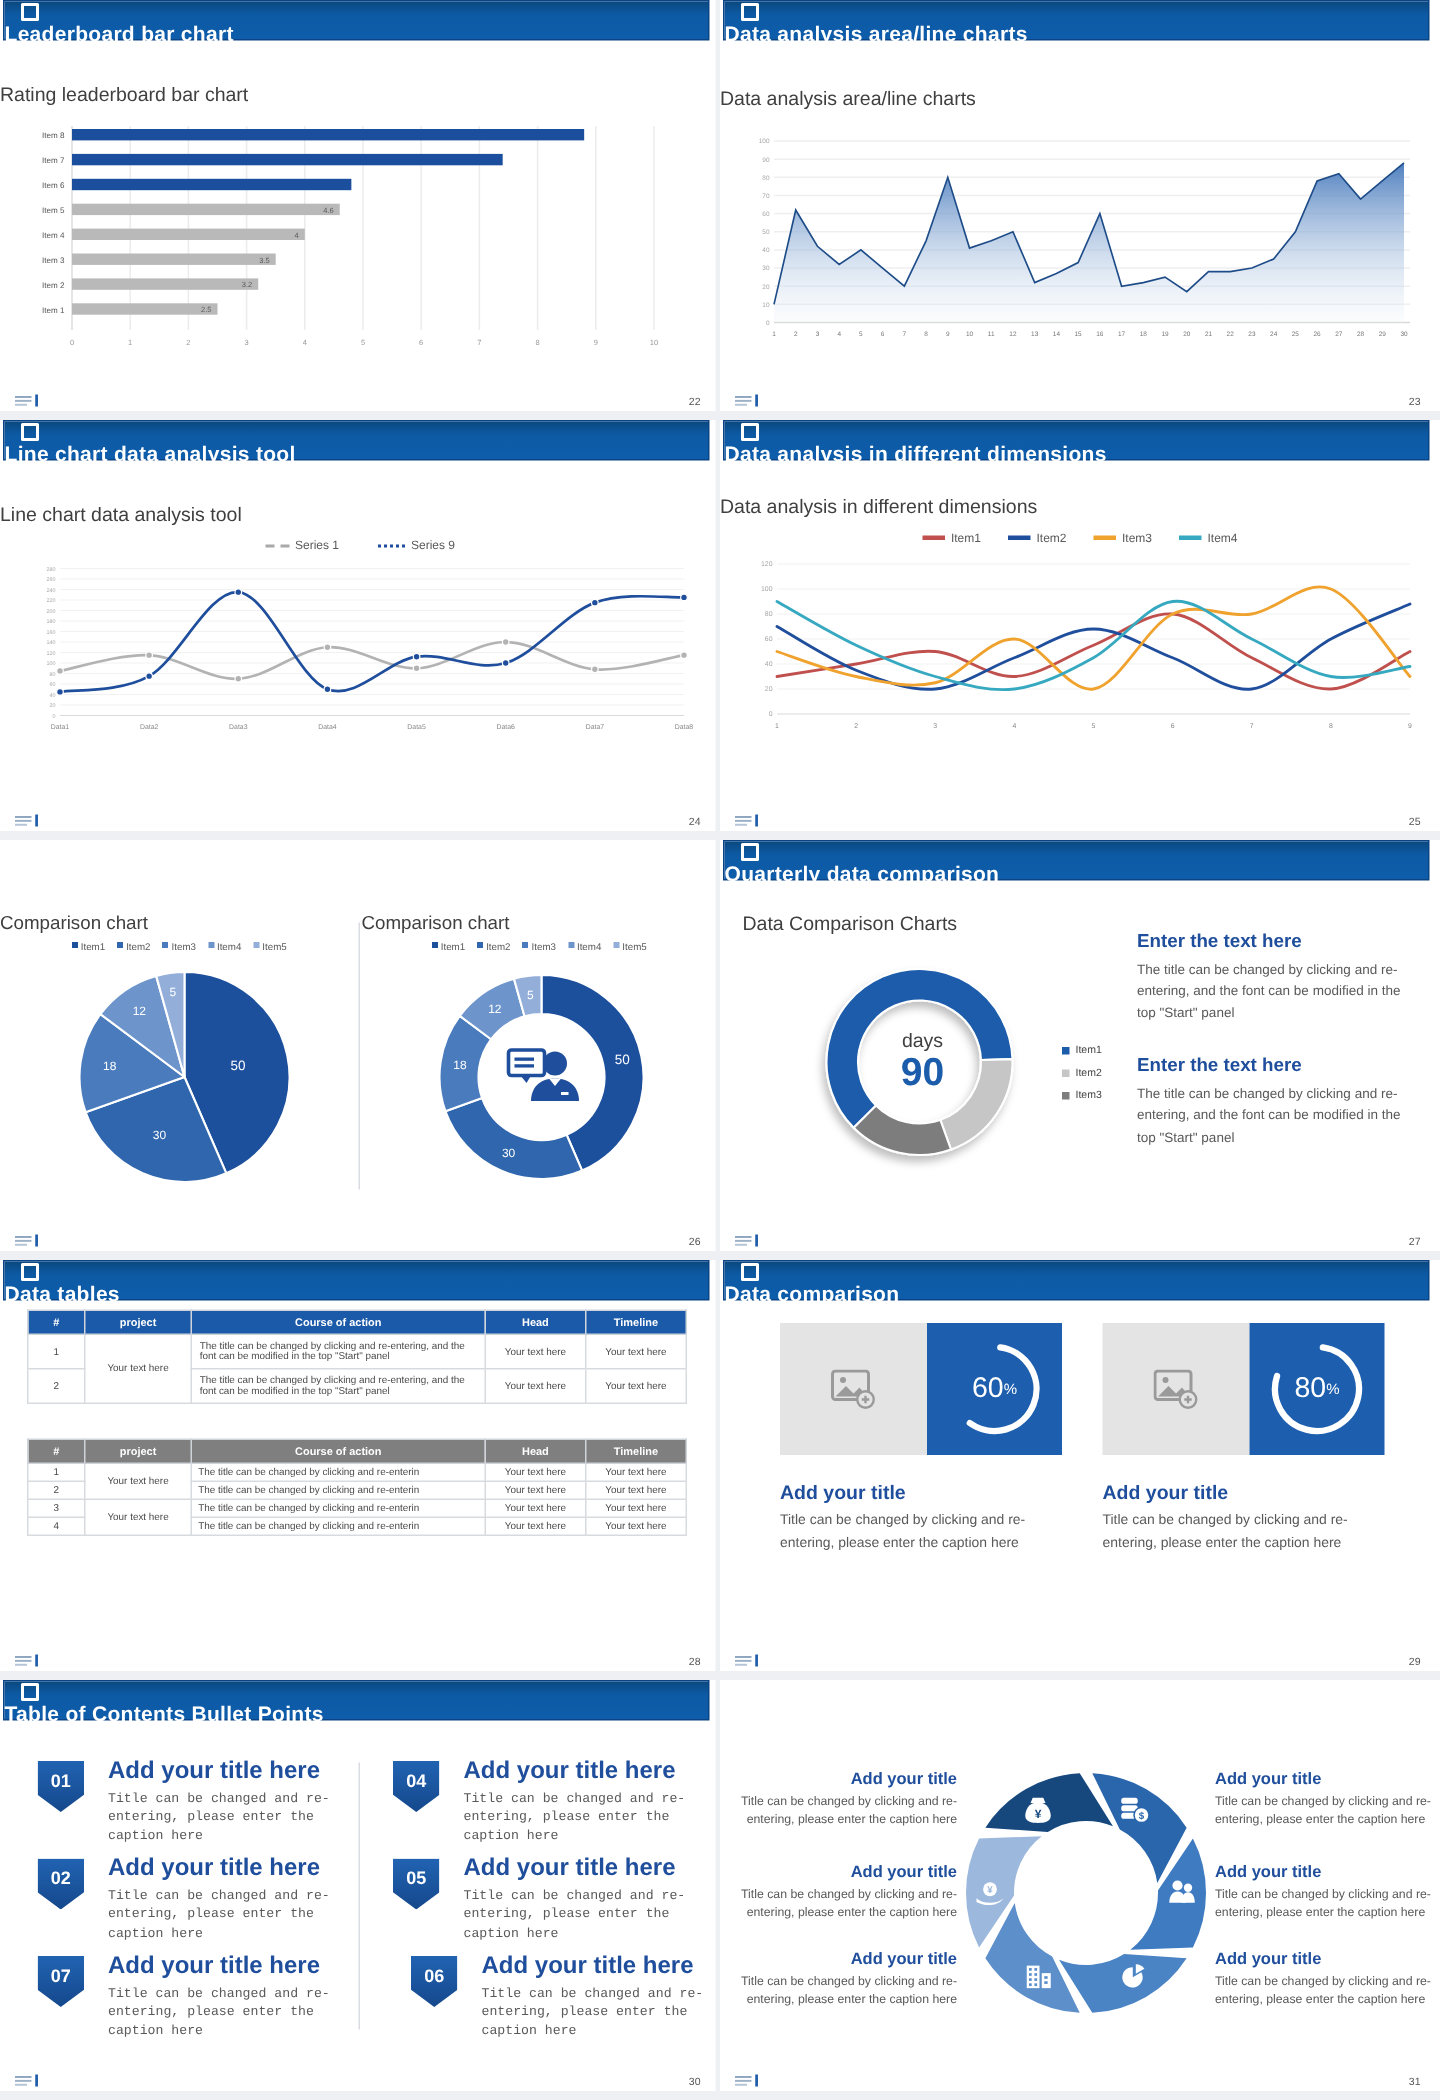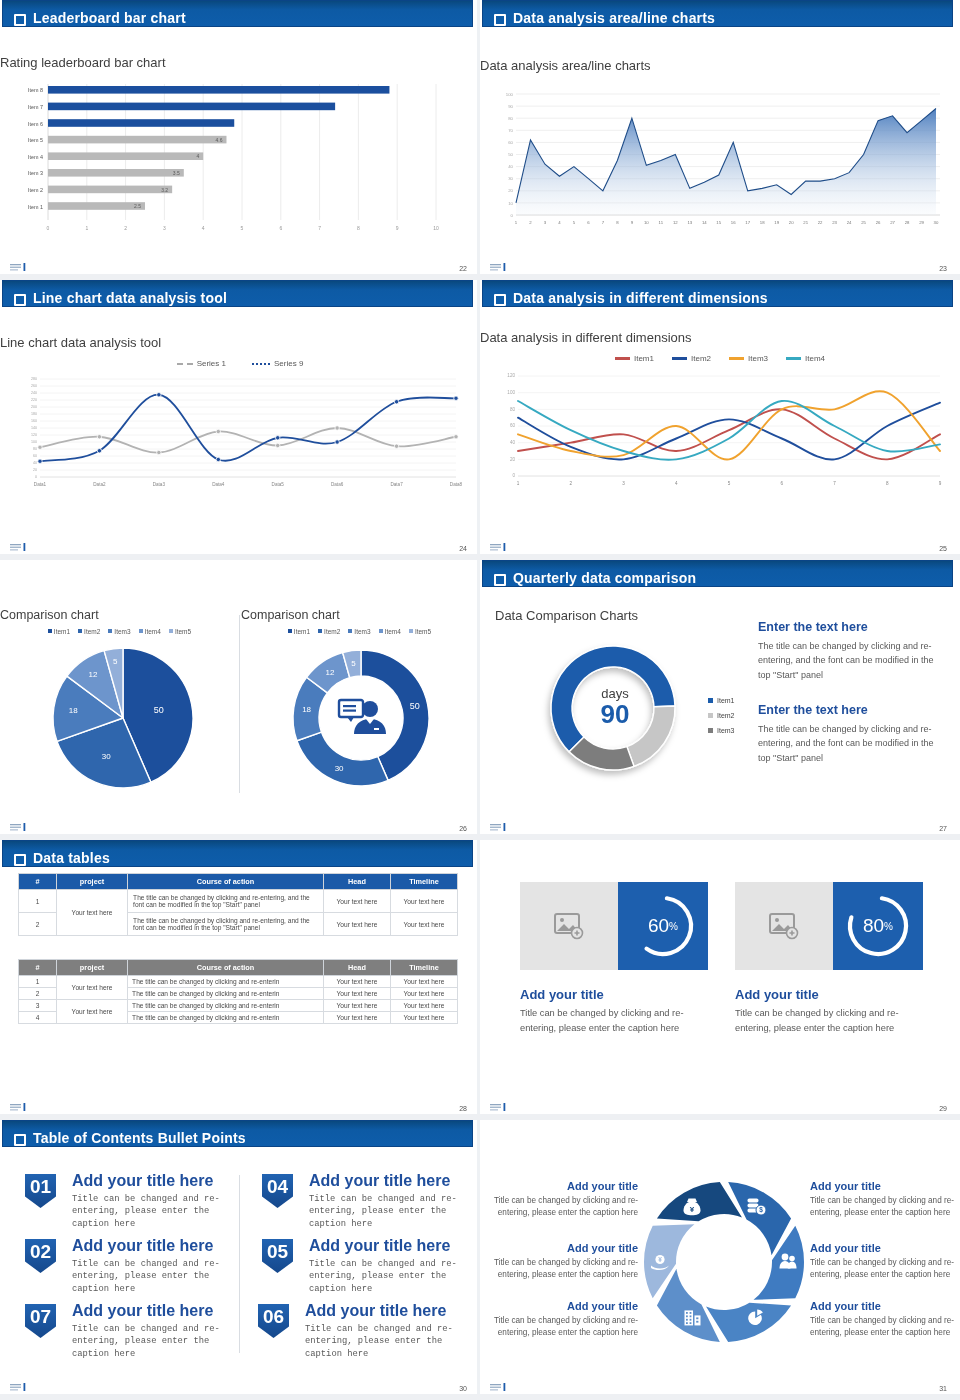--- a/index.html
+++ b/index.html
@@ -1,21 +1,21 @@
 <!DOCTYPE html>
 <html><head>
 <meta charset="utf-8">
 <style>
   html,body{margin:0;padding:0;background:#fff;}
   body{width:960px;height:1400px;font-family:"Liberation Sans",sans-serif;}
   .grid{display:grid;grid-template-columns:480px 480px;width:960px;}
   .cell{position:relative;width:480px;height:280px;background:#fff;overflow:hidden;}
   .cell.colL{box-shadow:inset -3px 0 0 #eef1f4;}
   .cell::after{content:"";position:absolute;left:0;right:0;bottom:0;height:6px;background:#eef0f3;}
-  .shdr{position:absolute;top:0;left:2px;right:7px;height:25px;background:linear-gradient(180deg,#09487e 0%,#0d5aa4 35%,#0e5dab 100%);border:1px solid #0a4486;display:flex;align-items:flex-end;color:#fff;}
+  .shdr{position:absolute;top:0;left:2px;right:7px;height:25px;background:linear-gradient(180deg,#09487e 0%,#0d5aa4 35%,#0e5dab 100%);border:1px solid #0a4486;display:flex;align-items:flex-start;color:#fff;flex-direction:column;}
   .shdr .box{width:8px;height:8px;border:2px solid #fff;border-radius:1px;margin:1px 7px 0 11px;flex:none;}
   .shdr .t{font-size:14px;font-weight:bold;letter-spacing:.2px;white-space:nowrap;}
   .slide-title{position:absolute;color:#3f3f3f;font-size:13px;}
   .pagenum{position:absolute;right:13px;bottom:8px;font-size:7px;color:#555;}
   .flogo{position:absolute;left:10px;bottom:8px;width:18px;height:10px;}
   .chart{position:absolute;}
   .legend-row{position:absolute;display:flex;justify-content:center;gap:26px;font-size:8px;color:#595959;align-items:center;}
   .leg-i{display:flex;align-items:center;gap:4px;}
   .mk-dash{display:inline-block;width:16px;height:0;border-top:2px dashed #a9a9a9;}
   .mk-dot{display:inline-block;width:18px;height:0;border-top:2.5px dotted #1f4e9c;}
@@ -35,21 +35,21 @@
   
   .cmp-title{position:absolute;font-size:13px;font-weight:bold;color:#1f4e9c;}
   .cmp-body{position:absolute;font-size:9.3px;color:#595959;line-height:1.65;}
   .phbox{position:absolute;background:#e4e4e4;display:flex;align-items:center;justify-content:center;}
   .bluebox{position:absolute;background:#1d5fae;display:flex;align-items:center;justify-content:center;}
   .pct-overlay{position:absolute;color:#fff;display:flex;align-items:baseline;}
   .pct-num{font-size:19px;}
   .pct-sign{font-size:10px;}
   
   .toc-item{position:absolute;width:200px;}
-  .badge{position:absolute;left:0;top:2px;width:31px;height:34px;background:linear-gradient(180deg,#2163b2,#15488c);clip-path:polygon(0 0,100% 0,100% 66%,50% 100%,0 66%);color:#fff;font-size:19px;font-weight:bold;text-align:center;line-height:26px;}
+  .badge{position:absolute;left:0;top:2px;width:31px;height:34px;background:linear-gradient(180deg,#2163b2,#15488c);clip-path:polygon(0 0,100% 0,100% 66%,50% 100%,0 66%);color:#fff;font-size:12px;font-weight:bold;text-align:center;line-height:26px;}
   .toc-txt{margin-left:47px;}
   .toc-title{font-size:16px;font-weight:bold;color:#1f4e9c;margin-bottom:3px;}
   .toc-body{font-size:8.8px;color:#595959;line-height:1.4;font-family:Liberation Mono, monospace;}
   
   .risk-block{position:absolute;width:152px;}
   .risk-title{font-size:11px;font-weight:bold;color:#1f4e9c;margin-bottom:3px;}
   .risk-body{font-size:8.2px;color:#595959;line-height:1.45;}
   .risk-block.left{text-align:right;}
   .risk-block.right{text-align:left;}
   
@@ -545,20 +545,24 @@
     <svg class="flogo" viewBox="0 0 18 10">
         <rect x="0" y="2" width="11" height="1.3" fill="#8fa6c0"></rect>
         <rect x="0" y="4.6" width="11" height="1.3" fill="#9cb1c8"></rect>
         <rect x="0" y="7.2" width="8" height="1.3" fill="#b5c4d6"></rect>
         <rect x="13.5" y="1" width="1.8" height="8" fill="#1f5cab"></rect>
       </svg>
     <span class="pagenum">28</span>
   </div>
 
   <div class="cell">
+    <div class="shdr">
+      <span class="box"></span>
+      <span class="t">Data comparison</span>
+    </div>
     <div id="cards8">
         <div class="phbox" style="left: 40px; top: 42px; width: 98px; height: 88px;">
           <svg width="30" height="27" viewBox="0 0 30 27">
             <rect x="1" y="1" width="24" height="19" rx="2" fill="none" stroke="#9a9a9a" stroke-width="2"></rect>
             <circle cx="8" cy="7" r="2" fill="#9a9a9a"></circle>
             <path d="M3 18 L10 11 L15 16 L19 12 L24 18 Z" fill="#9a9a9a"></path>
             <circle cx="23" cy="20" r="5.5" fill="#e4e4e4" stroke="#9a9a9a" stroke-width="1.6"></circle>
             <path d="M23 17.5 V22.5 M20.5 20 H25.5" stroke="#9a9a9a" stroke-width="1.6"></path>
           </svg>
         </div>
@@ -638,21 +642,21 @@
             <div class="toc-body">Title can be changed and re-entering, please enter the caption here</div>
           </div>
         </div>
         <div class="toc-item" style="left: 262px; top: 117px;">
           <div class="badge">05</div>
           <div class="toc-txt">
             <div class="toc-title">Add your title here</div>
             <div class="toc-body">Title can be changed and re-entering, please enter the caption here</div>
           </div>
         </div>
-        <div class="toc-item" style="left: 258px; top: 182px;">
+        <div class="toc-item" style="left: 274px; top: 182px;">
           <div class="badge">06</div>
           <div class="toc-txt">
             <div class="toc-title">Add your title here</div>
             <div class="toc-body">Title can be changed and re-entering, please enter the caption here</div>
           </div>
         </div>
       </div>
     <svg class="flogo" viewBox="0 0 18 10">
         <rect x="0" y="2" width="11" height="1.3" fill="#8fa6c0"></rect>
         <rect x="0" y="4.6" width="11" height="1.3" fill="#9cb1c8"></rect>

